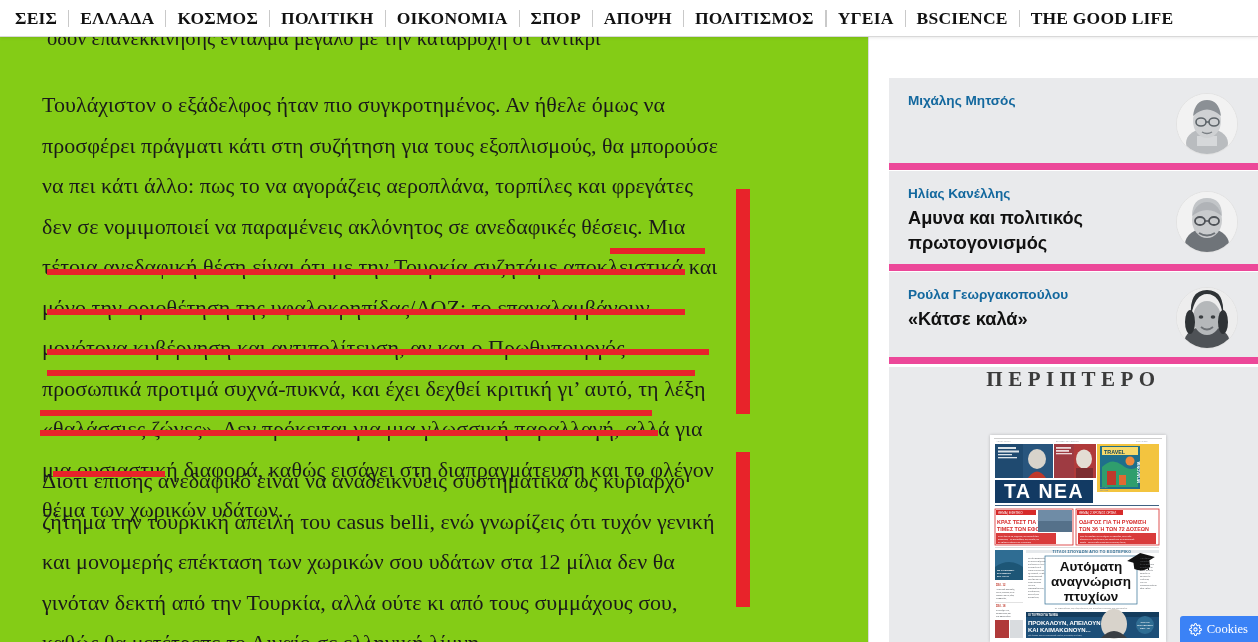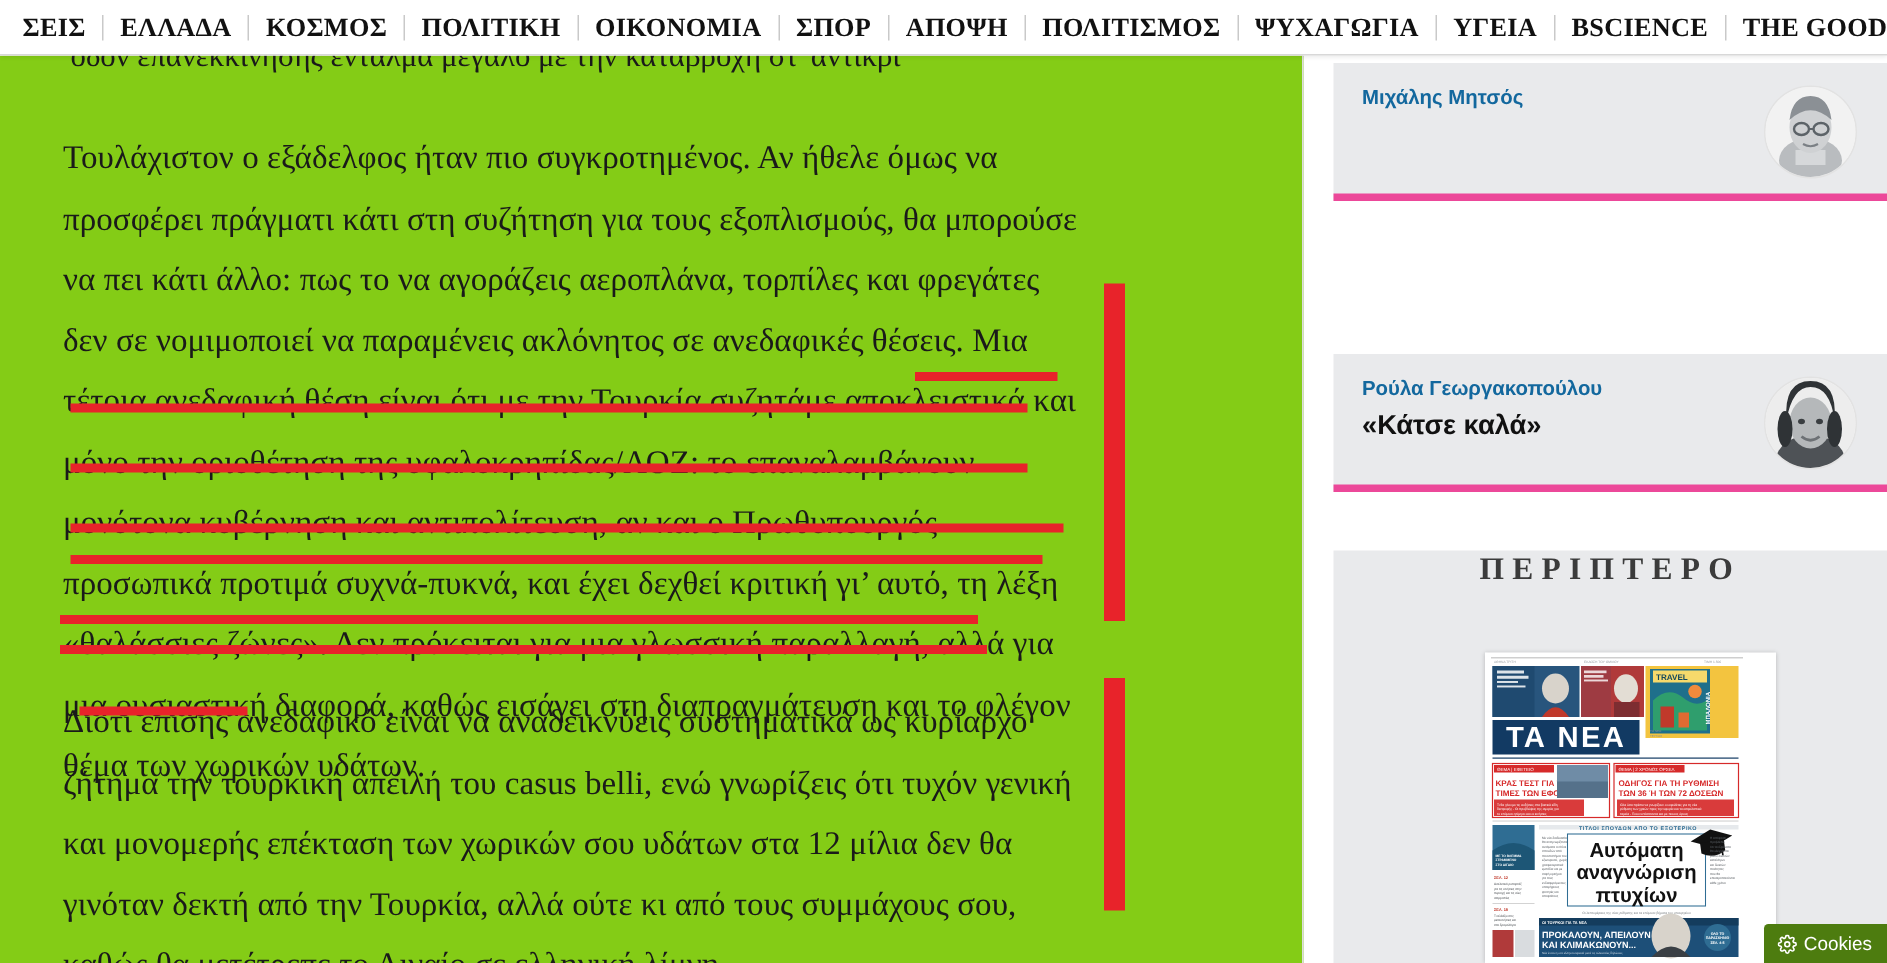--- a/index.html
+++ b/index.html
@@ -117,22 +117,23 @@
     width: 388px;
     height: 605px;
     background: #ffffff;
     overflow: hidden;
   }
   .opinion-card {
     position: absolute;
     left: 19px;
     width: 369px;
     background: #e9eaec;
-    border-bottom: 5px solid #ec4899;
+    border-bottom: 7px solid #ec4899;
     box-sizing: border-box;
+    margin-top: 36px;
   }
   .opinion-inner {
     position: relative;
     padding: 13px 0 13px 19px;
     height: 100%;
     box-sizing: border-box;
   }
   .op-author {
     font-family: "Liberation Sans", "DejaVu Sans", sans-serif;
     font-size: 13.6px;
@@ -176,40 +177,40 @@
     font-family: "Liberation Serif", "DejaVu Serif", serif;
     font-weight: bold;
     font-size: 21px;
     letter-spacing: 5.5px;
     color: #3b3b3b;
   }
   #paper-frame {
     position: absolute;
     left: 101px;
     top: 68px;
-    width: 194px;
+    width: 176px;
     height: 207px;
     background: #ffffff;
     box-shadow: 0 0 3px rgba(0,0,0,.22);
     overflow: hidden;
   }
 
   
   #cookie-btn {
     position: absolute;
     right: 0;
     bottom: 0;
     height: 26px;
-    background: #4d7c0f;
+    background: #3b82f6;
     color: #ffffff;
     display: flex;
     align-items: center;
     gap: 5px;
     padding: 0 10px 0 9px;
-    font-family: Liberation Sans, sans-serif;
+    font-family: Liberation Serif, serif;
     font-size: 12.6px;
     z-index: 80;
     cursor: pointer;
     border-top-left-radius: 3px;
   }
   #cookie-btn svg { display: block; }
 </style>
 </head>
 <body>
 
@@ -224,21 +225,20 @@
       <a class="navitem">ΠΟΛΙΤΙΚΗ</a>
       <div class="navsep"></div>
       <a class="navitem">ΟΙΚΟΝΟΜΙΑ</a>
       <div class="navsep"></div>
       <a class="navitem">ΣΠΟΡ</a>
       <div class="navsep"></div>
       <a class="navitem">ΑΠΟΨΗ</a>
       <div class="navsep"></div>
       <a class="navitem">ΠΟΛΙΤΙΣΜΟΣ</a>
       <div class="navsep"></div>
-      <a class="navitem">ΨΥΧΑΓΩΓΙΑ</a>
       <div class="navsep"></div>
       <a class="navitem">ΥΓΕΙΑ</a>
       <div class="navsep"></div>
       <a class="navitem">BSCIENCE</a>
       <div class="navsep"></div>
       <a class="navitem">THE GOOD LIFE</a>
     </div>
 </div>
 
 <div id="columns">
@@ -277,20 +277,38 @@
             <path d="M16 22 q14 -13 28 0 q-2 -16 -14 -16 q-12 0 -14 16z" fill="#8b9095"></path>
             <ellipse cx="24" cy="28" rx="5" ry="4" fill="none" stroke="#5c6368" stroke-width="1.6"></ellipse>
             <ellipse cx="37" cy="28" rx="5" ry="4" fill="none" stroke="#5c6368" stroke-width="1.6"></ellipse>
             <line x1="29" y1="28" x2="32" y2="28" stroke="#5c6368" stroke-width="1.4"></line>
             <path d="M25 38 q5 3 10 0" stroke="#7b8085" stroke-width="1.4" fill="none"></path>
           </svg>
         </div>
       </div>
     </div>
 
+    <div class="opinion-card" style="top:98px; height:100px;">
+      <div class="opinion-inner">
+        <div class="op-author">Ηλίας Κανέλλης</div>
+        <div class="op-title">Αμυνα και πολιτικός πρωτογονισμός</div>
+        <div class="avatar" style="top:20px;">
+          <svg width="60" height="60" viewBox="0 0 60 60" aria-hidden="true">
+            <rect width="60" height="60" fill="#f2f2f2"></rect>
+            <ellipse cx="30" cy="52" rx="22" ry="16" fill="#6f7479"></ellipse>
+            <ellipse cx="30" cy="28" rx="15" ry="18" fill="#c9cbcd"></ellipse>
+            <path d="M15 24 q15 -12 30 0 q0 -18 -15 -18 q-15 0 -15 18z" fill="#9aa0a5" opacity=".55"></path>
+            <ellipse cx="23" cy="29" rx="5" ry="4" fill="none" stroke="#4f5358" stroke-width="1.8"></ellipse>
+            <ellipse cx="37" cy="29" rx="5" ry="4" fill="none" stroke="#4f5358" stroke-width="1.8"></ellipse>
+            <line x1="28" y1="29" x2="32" y2="29" stroke="#4f5358" stroke-width="1.5"></line>
+            <path d="M22 41 q8 5 16 0" stroke="#6b7075" stroke-width="2" fill="none"></path>
+          </svg>
+        </div>
+      </div>
+    </div>
 
     <div class="opinion-card" style="top:199px; height:92px;">
       <div class="opinion-inner">
         <div class="op-author">Ρούλα Γεωργακοπούλου</div>
         <div class="op-title">«Κάτσε καλά»</div>
         <div class="avatar" style="top:15px;">
           <svg width="60" height="60" viewBox="0 0 60 60" aria-hidden="true">
             <rect width="60" height="60" fill="#ededed"></rect>
             <ellipse cx="30" cy="55" rx="23" ry="17" fill="#4e5256"></ellipse>
             <ellipse cx="30" cy="30" rx="14" ry="17" fill="#b5b8ba"></ellipse>

